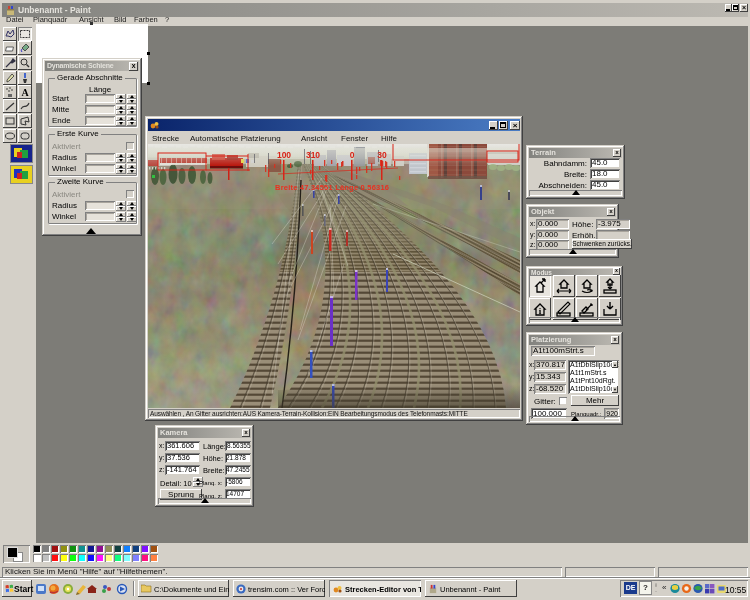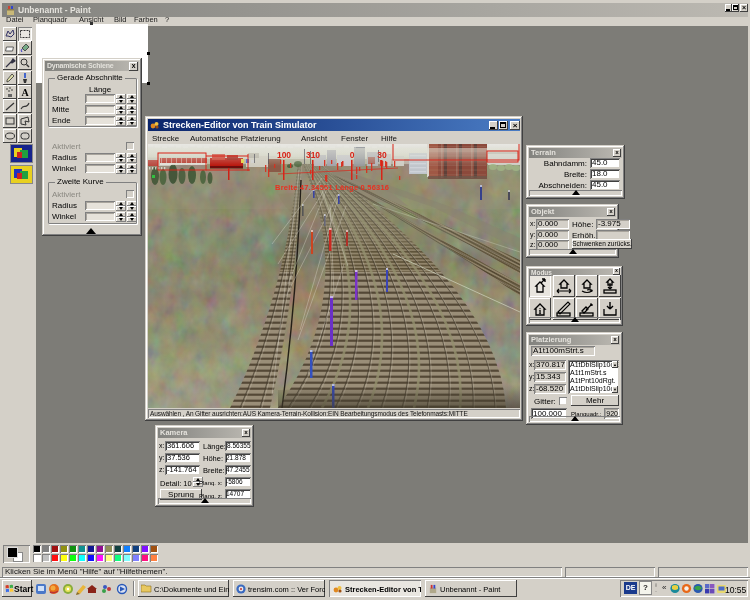--- a/index.html
+++ b/index.html
@@ -225,20 +225,23 @@
     <div class="spin sd abs" style="left:85px;top:41px;"></div>
  <div class="spin su abs" style="left:74px;top:47px;"></div>
     <div class="spin sd abs" style="left:74px;top:52px;"></div>
  <div class="spin su abs" style="left:85px;top:47px;"></div>
     <div class="spin sd abs" style="left:85px;top:52px;"></div>
  <div class="spin su abs" style="left:74px;top:58px;"></div>
     <div class="spin sd abs" style="left:74px;top:63px;"></div>
  <div class="spin su abs" style="left:85px;top:58px;"></div>
     <div class="spin sd abs" style="left:85px;top:63px;"></div>
 
+ <div class="abs groupbox" style="left:6px;top:76px;width:89px;height:42px;">
+  <span class="glabel" style="font-size:8px;">Erste Kurve</span>
+ </div>
  <span class="abs t8" style="left:10px;top:84px;color:#8a8880;">Aktiviert</span>
  <div class="abs" style="left:84px;top:84px;width:8px;height:8px;background:#d4d0c8;box-shadow:inset 1px 1px 0 #808080, inset -1px -1px 0 #fff;"></div>
  <span class="abs t8" style="left:10px;top:95px;">Radius</span>
  <span class="abs t8" style="left:10px;top:106px;">Winkel</span>
  <div class="abs gfield" style="left:43px;top:95px;width:30px;height:9px;background:#e6e2da;"></div>
  <div class="abs gfield" style="left:43px;top:106px;width:30px;height:9px;background:#e6e2da;"></div>
  <div class="spin su abs" style="left:74px;top:95px;"></div>
     <div class="spin sd abs" style="left:74px;top:100px;"></div>
  <div class="spin su abs" style="left:85px;top:95px;"></div>
     <div class="spin sd abs" style="left:85px;top:100px;"></div>
@@ -269,21 +272,20 @@
 </div>
 
 <div class="abs panel" style="left:145px;top:116px;width:378px;height:305px;">
 
  <div class="abs titlebar-active" style="left:3px;top:3px;width:372px;height:12px;font-size:9px;line-height:12px;">
   <svg class="abs" style="left:2px;top:1px;" width="10" height="10" viewBox="0 0 10 10">
         <circle cx="3" cy="6" r="2.4" fill="#e08820"></circle>
         <circle cx="6.5" cy="4" r="2" fill="#f0c040"></circle>
         <circle cx="7" cy="7" r="1.6" fill="#a05010"></circle>
       </svg>
-  <span class="abs" style="left:15px;">Strecken-Editor von Train Simulator</span>
  </div>
  <div class="abs btn-sm" style="left:344px;top:5px;width:9px;height:9px;">
       <div class="abs" style="left:1px;bottom:1px;width:5px;height:2px;background:#000;"></div>
     </div>
  <div class="abs btn-sm" style="left:354px;top:5px;width:9px;height:9px;">
       <div class="abs" style="left:1px;top:1px;width:6px;height:6px;border:1px solid #000;border-top-width:2px;"></div>
     </div>
  <div class="abs btn-sm" style="left:365px;top:5px;width:10px;height:9px;text-align:center;font-size:8px;line-height:9px;font-weight:bold;">×</div>
 
  <div class="abs" style="left:3px;top:15px;width:372px;height:13px;font-size:8px;color:#111;">

